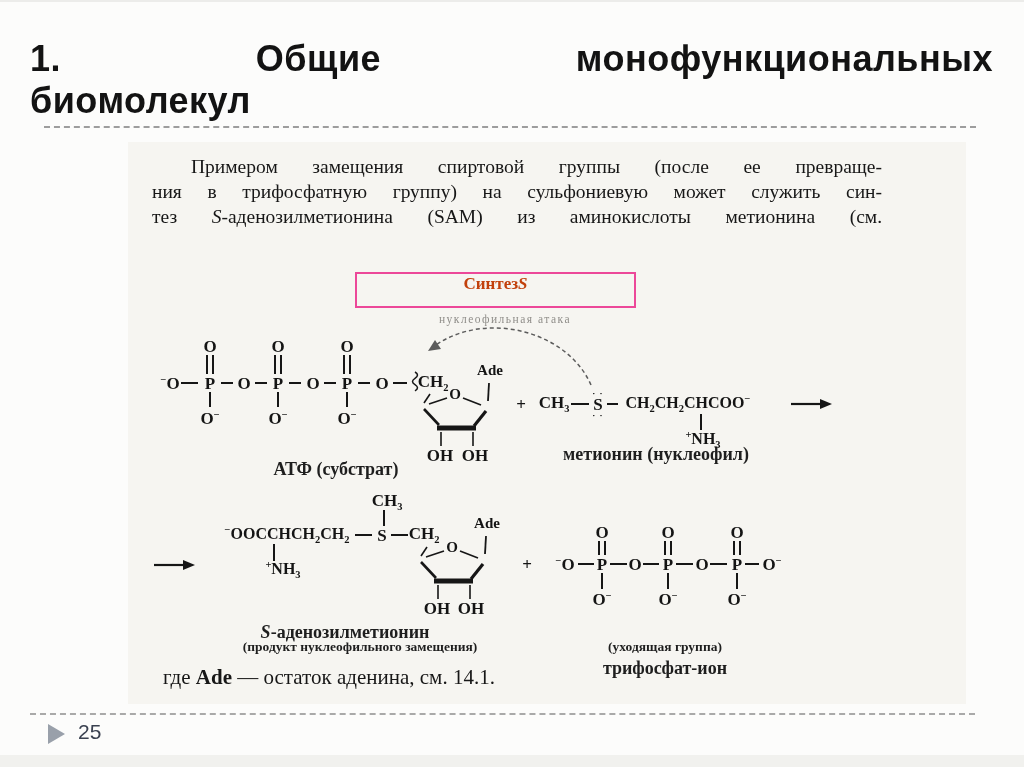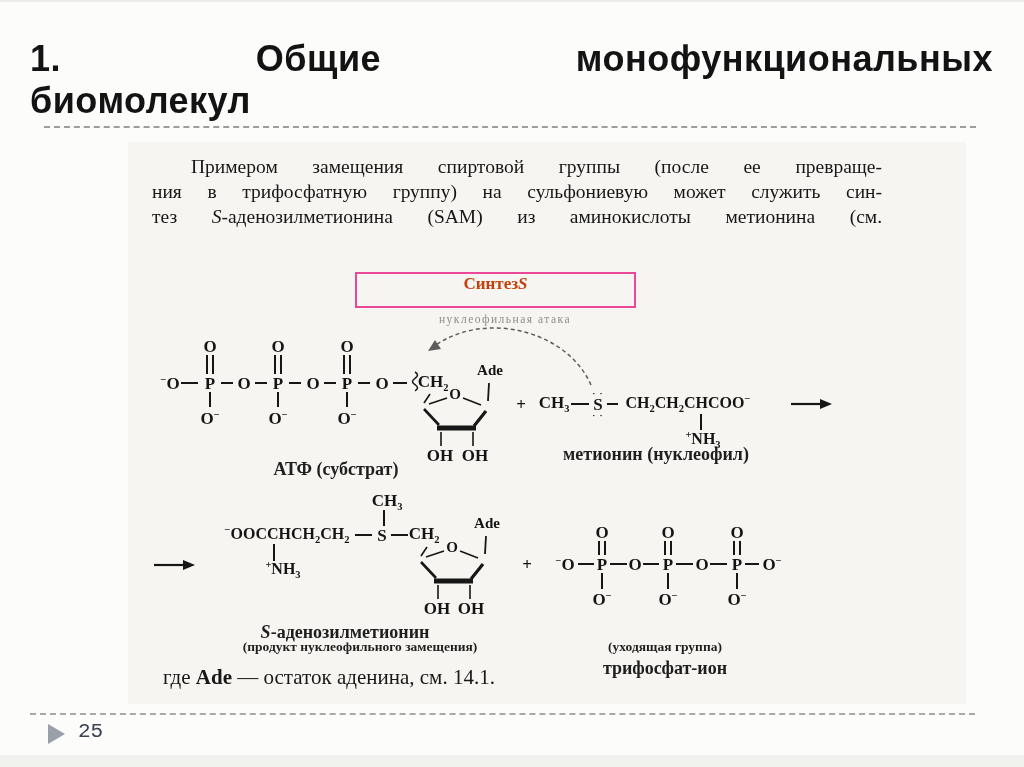--- a/index.html
+++ b/index.html
@@ -36,21 +36,21 @@
   
   .cap{position:absolute;transform:translateX(-50%);font-weight:700;font-size:18px;
        color:#1e1e1e;white-space:nowrap;}
   .cap.subcap{font-size:13.5px;}
   .footnote{position:absolute;left:163px;top:663px;font-size:21px;color:#171717;}
   .footnote b{font-weight:700;}
   
   .footer-sep{position:absolute;left:30px;top:711px;width:945px;border-top:2px dashed #a9a9a9;}
   .page-tri{position:absolute;left:48px;top:722px;width:0;height:0;
             border-left:17px solid #99a0aa;border-top:10px solid transparent;border-bottom:10px solid transparent;}
-  .page-num{position:absolute;left:78px;top:718px;font-family:Liberation Mono, monospace;
+  .page-num{position:absolute;left:78px;top:718px;font-family:Liberation Sans, sans-serif;
             font-size:21px;color:#3a4150;}
   .bottom-strip{position:absolute;left:0;bottom:0;width:100%;height:12px;background:#f1f1ee;}
   svg.overlay{position:absolute;left:0;top:0;z-index:1;pointer-events:none;}
 </style>
 </head>
 <body>
 
 <div id="slide">
 
   <div class="title">

